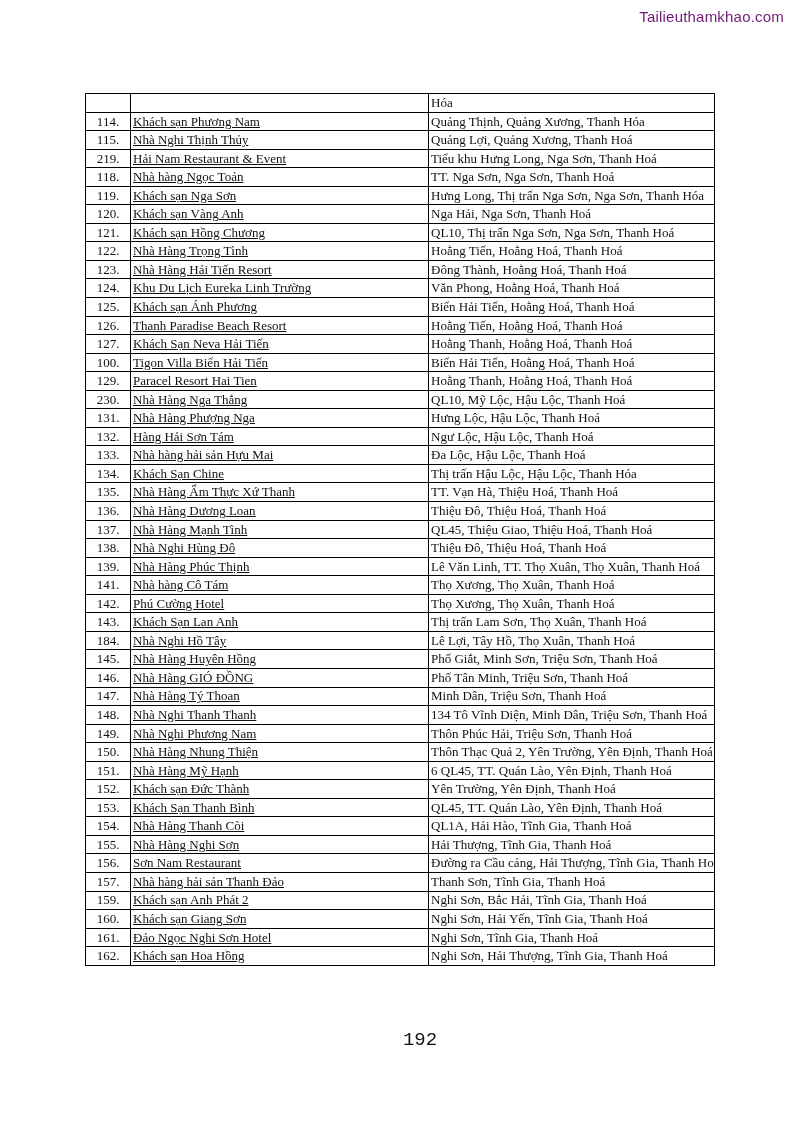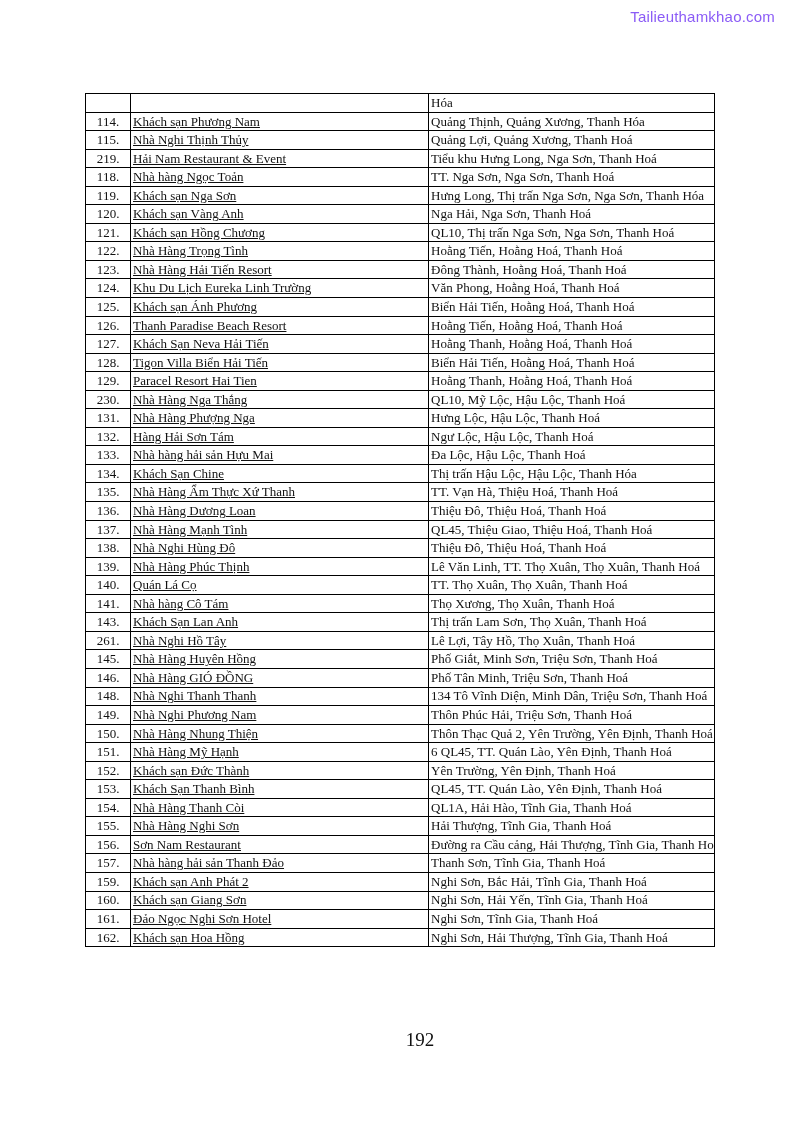--- a/index.html
+++ b/index.html
@@ -6,24 +6,24 @@
   html, body { background: #ffffff; }
   body {
     width: 794px; height: 1123px;
     position: relative;
     font-family: "Liberation Serif", serif;
     color: #111;
     overflow: hidden;
   }
   .watermark {
     position: absolute;
-    top: 8px; right: 19px;
+    top: 8px; right: 10px;
     font-family: "Liberation Sans", sans-serif;
     font-size: 15px;
-    color: #8b5cf6;
+    color: #701a75;
     text-shadow: 1px 1px 0 #ffffff;
     letter-spacing: 0.2px;
   }
   table.listing {
     position: absolute;
     left: 85px; top: 93px;
     width: 624px;
     border-collapse: collapse;
     table-layout: fixed;
   }
@@ -44,21 +44,21 @@
     font-size: 12.5px;
   }
   td.name { width: 298px; padding-left: 8px; text-decoration: underline; }
   td.address { width: 286px; padding-left: 6px; }
   .pageno {
     position: absolute;
     top: 1029px;
     left: 420px;
     transform: translateX(-50%);
     font-size: 19px;
-    font-family: Liberation Serif, serif;
+    font-family: Liberation Mono, monospace;
   }
 </style>
 </head>
 <body>
 
 <div class="watermark">Tailieuthamkhao.com</div>
 
 <table class="listing">
   <tbody id="tbody">
       <tr>
@@ -125,21 +125,21 @@
         <td class="no">126.</td>
         <td class="name">Thanh Paradise Beach Resort</td>
         <td class="address">Hoằng Tiến, Hoằng Hoá, Thanh Hoá</td>
       </tr>
       <tr>
         <td class="no">127.</td>
         <td class="name">Khách Sạn Neva Hải Tiến</td>
         <td class="address">Hoằng Thanh, Hoằng Hoá, Thanh Hoá</td>
       </tr>
       <tr>
-        <td class="no">128.</td>
+        <td class="no">100.</td>
         <td class="name">Tigon Villa Biển Hải Tiến</td>
         <td class="address">Biển Hải Tiến, Hoằng Hoá, Thanh Hoá</td>
       </tr>
       <tr>
         <td class="no">129.</td>
         <td class="name">Paracel Resort Hai Tien</td>
         <td class="address">Hoằng Thanh, Hoằng Hoá, Thanh Hoá</td>
       </tr>
       <tr>
         <td class="no">230.</td>
@@ -185,48 +185,53 @@
         <td class="no">138.</td>
         <td class="name">Nhà Nghi Hùng Đô</td>
         <td class="address">Thiệu Đô, Thiệu Hoá, Thanh Hoá</td>
       </tr>
       <tr>
         <td class="no">139.</td>
         <td class="name">Nhà Hàng Phúc Thịnh</td>
         <td class="address">Lê Văn Linh, TT. Thọ Xuân, Thọ Xuân, Thanh Hoá</td>
       </tr>
       <tr>
-        <td class="no">140.</td>
-        <td class="name">Quán Lá Cọ</td>
-        <td class="address">TT. Thọ Xuân, Thọ Xuân, Thanh Hoá</td>
-      </tr>
-      <tr>
         <td class="no">141.</td>
         <td class="name">Nhà hàng Cô Tám</td>
         <td class="address">Thọ Xương, Thọ Xuân, Thanh Hoá</td>
       </tr>
       <tr>
+        <td class="no">142.</td>
+        <td class="name">Phú Cường Hotel</td>
+        <td class="address">Thọ Xương, Thọ Xuân, Thanh Hoá</td>
+      </tr>
+      <tr>
         <td class="no">143.</td>
         <td class="name">Khách Sạn Lan Anh</td>
         <td class="address">Thị trấn Lam Sơn, Thọ Xuân, Thanh Hoá</td>
       </tr>
       <tr>
-        <td class="no">261.</td>
+        <td class="no">184.</td>
         <td class="name">Nhà Nghi Hồ Tây</td>
         <td class="address">Lê Lợi, Tây Hồ, Thọ Xuân, Thanh Hoá</td>
       </tr>
       <tr>
         <td class="no">145.</td>
         <td class="name">Nhà Hàng Huyên Hồng</td>
         <td class="address">Phố Giắt, Minh Sơn, Triệu Sơn, Thanh Hoá</td>
       </tr>
       <tr>
         <td class="no">146.</td>
         <td class="name">Nhà Hàng GIÓ ĐỒNG</td>
         <td class="address">Phố Tân Minh, Triệu Sơn, Thanh Hoá</td>
+      </tr>
+      <tr>
+        <td class="no">147.</td>
+        <td class="name">Nhà Hàng Tý Thoan</td>
+        <td class="address">Minh Dân, Triệu Sơn, Thanh Hoá</td>
       </tr>
       <tr>
         <td class="no">148.</td>
         <td class="name">Nhà Nghi Thanh Thanh</td>
         <td class="address">134 Tô Vĩnh Diện, Minh Dân, Triệu Sơn, Thanh Hoá</td>
       </tr>
       <tr>
         <td class="no">149.</td>
         <td class="name">Nhà Nghi Phương Nam</td>
         <td class="address">Thôn Phúc Hải, Triệu Sơn, Thanh Hoá</td>

